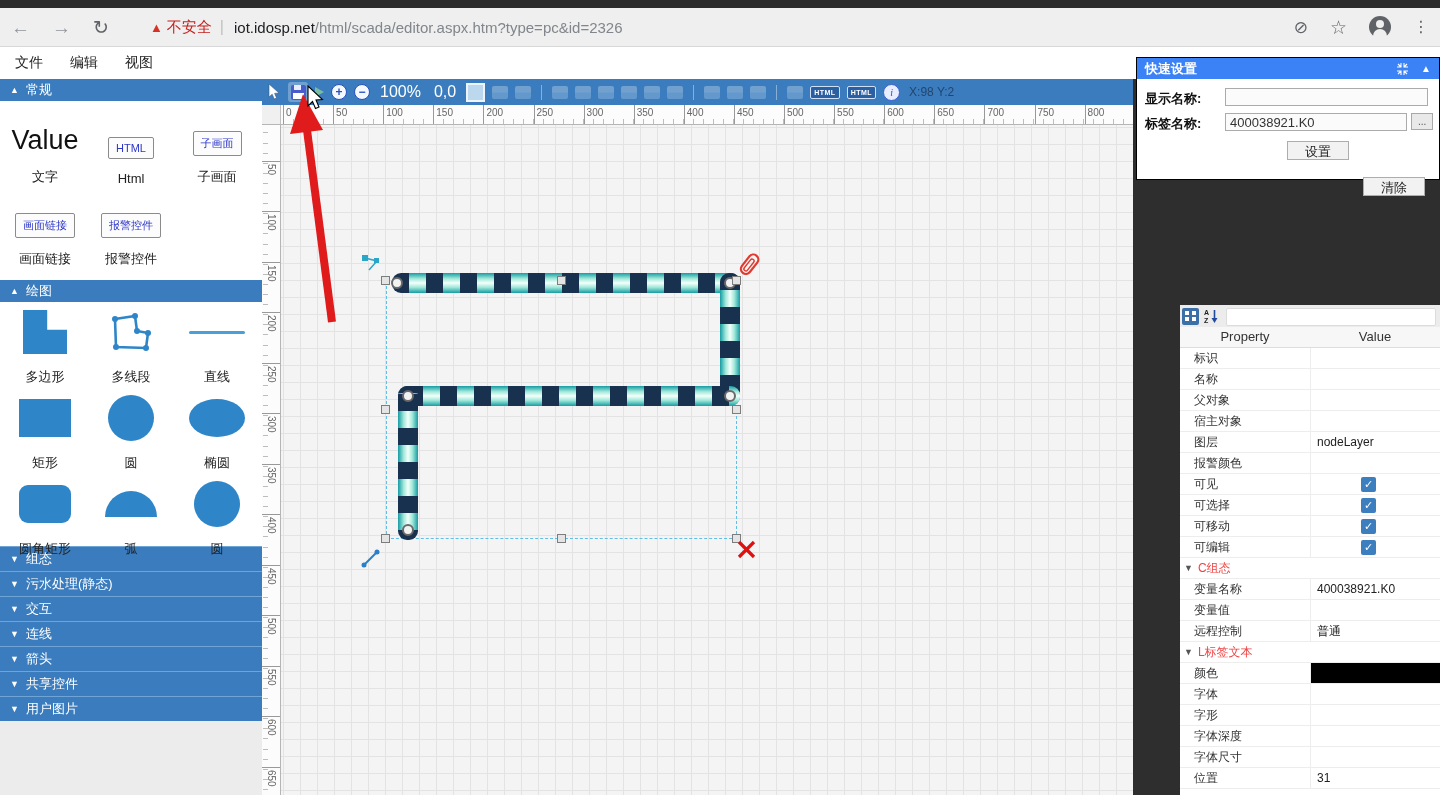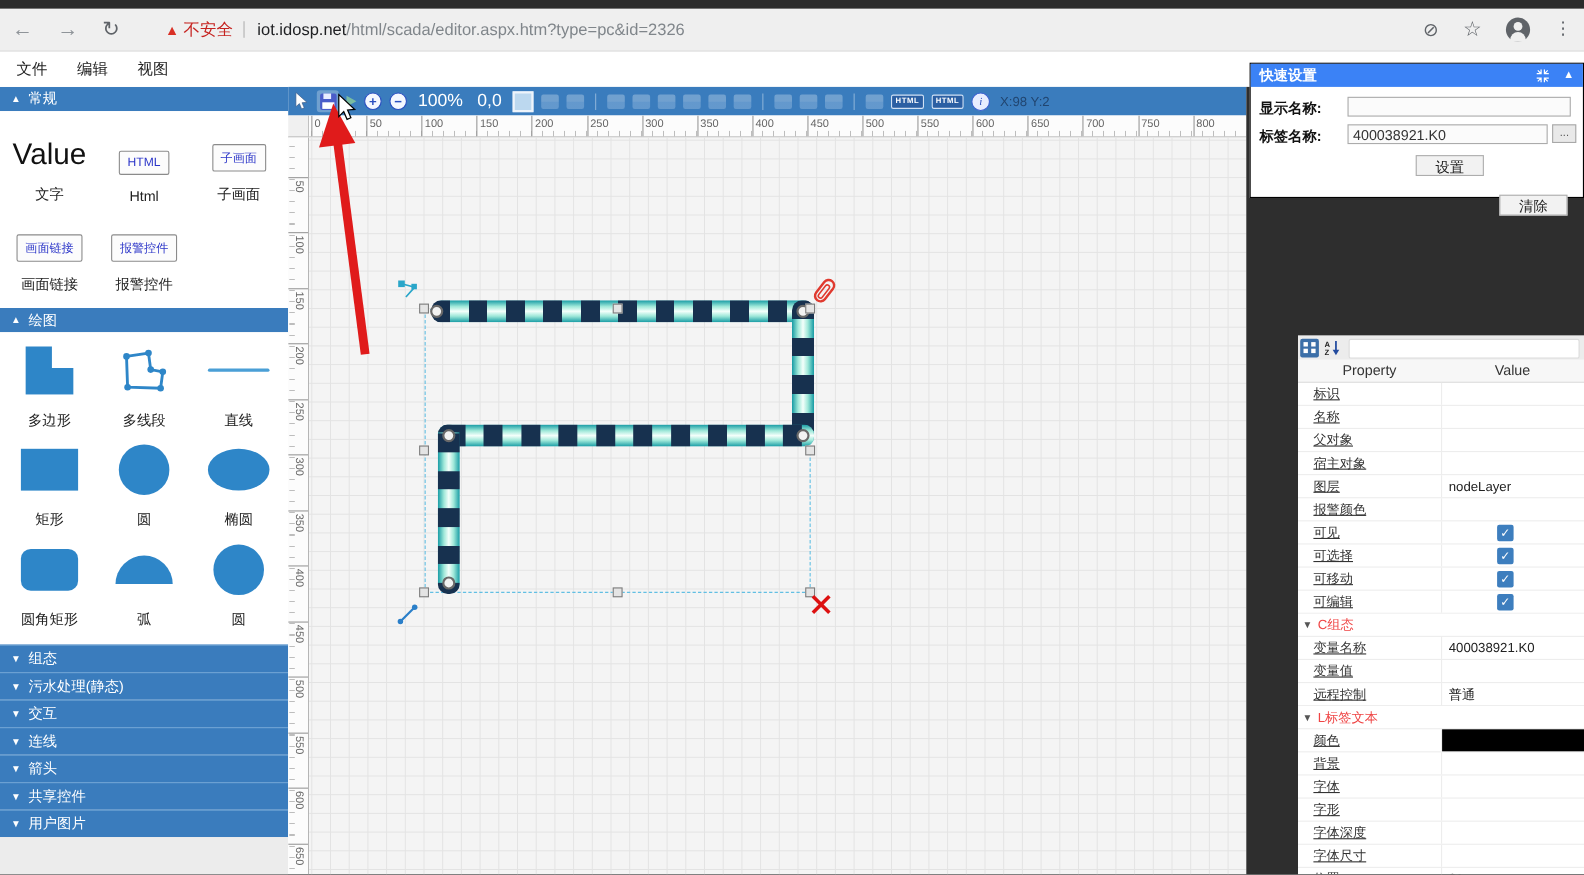--- a/index.html
+++ b/index.html
@@ -29,21 +29,21 @@
   #menubar{left:0;top:47px;width:1440px;height:32px;background:#fff;display:flex;align-items:center;padding-left:15px;gap:27px;box-sizing:border-box;}
   .menu-item{font-size:14px;color:#222;}
 
   
   #sidebar{left:0;top:79px;width:262px;height:716px;background:#ececec;overflow:hidden;}
   .sb-header{height:22px;background:var(--accent);color:#fff;display:flex;align-items:center;gap:7px;padding-left:10px;font-size:13px;}
   .sb-collapsed{height:24px;border-top:1px solid #6FA4D4;}
   .sb-tri{font-size:9px;line-height:1;}
   .sb-panel{background:#fff;display:grid;grid-template-columns:repeat(3,1fr);}
   .sb-general{height:179px;padding:4px 2px;box-sizing:border-box;}
-  .sb-shapes{height:284px;padding:6px 2px;box-sizing:border-box;}
+  .sb-shapes{height:244px;padding:6px 2px;box-sizing:border-box;}
   .sb-item{display:flex;flex-direction:column;align-items:center;justify-content:flex-end;gap:12px;padding-bottom:8px;}
   .text-preview{font-size:27px;color:#111;}
   .btn-preview{border:1px solid #8b8b8b;background:#fcfcfc;color:#2b35c8;font-size:11px;padding:4px 7px;border-radius:2px;white-space:nowrap;}
   .sb-label{font-size:13px;color:#222;white-space:nowrap;}
   .shape-holder{display:flex;align-items:center;justify-content:center;height:48px;}
   .shape{background:var(--shape-blue);}
   .shape-polygon{width:44px;height:44px;clip-path:polygon(0 0,55% 0,55% 45%,100% 45%,100% 100%,0 100%);}
   .shape-line{width:56px;height:3px;border-radius:2px;background:#4A9FD6;}
   .shape-rect{width:52px;height:38px;}
   .shape-circle{width:46px;height:46px;border-radius:50%;}
@@ -114,21 +114,21 @@
   .qp-btn{position:absolute;width:62px;height:19px;background:#f2f2f2;border:1px solid #adadad;font-size:13px;color:#222;font-family:inherit;}
   #prop-panel{left:1180px;top:305px;width:260px;height:490px;background:#fff;overflow:hidden;font-size:12px;}
   .pp-toolbar{height:22px;background:#ececec;display:flex;align-items:center;gap:4px;padding:0 2px;position:relative;}
   .pp-cat{width:17px;height:17px;background:#3C6FA8;border-radius:2px;position:relative;}
   .pp-cat:before{content:"";position:absolute;left:3px;top:3px;width:4px;height:4px;background:#fff;box-shadow:0 6px 0 #fff,7px 0 0 #fff,7px 6px 0 #fff;}
   .pp-az{width:17px;height:17px;display:flex;align-items:center;justify-content:center;}
   .pp-field{position:absolute;left:46px;right:4px;top:3px;height:16px;background:#fff;border-radius:2px;border:1px solid #dcdcdc;}
   .pp-header{height:20px;background:#f7f7f7;border-bottom:1px solid #ddd;display:flex;color:#333;font-size:13px;}
   .pp-header span{flex:1;text-align:center;line-height:20px;}
   .prow{height:20px;display:flex;border-bottom:1px solid #ededed;align-items:center;}
-  .pr-label{width:130px;padding-left:14px;color:#333;box-sizing:border-box;white-space:nowrap;overflow:hidden;text-decoration:underline;}
+  .pr-label{width:130px;padding-left:14px;color:#333;box-sizing:border-box;white-space:nowrap;overflow:hidden;}
   .pr-value{flex:1;height:100%;border-left:1px solid #ededed;display:flex;align-items:center;padding-left:6px;color:#222;position:relative;box-sizing:border-box;}
   .pgroup{background:#fff;}
   .pg-tri{color:#555;font-size:9px;margin:0 5px 0 4px;}
   .pg-label{color:#ef4444;}
   .pcheck{width:15px;height:15px;background:var(--cb);border-radius:2px;color:#fff;font-size:11px;font-weight:bold;
           display:flex;align-items:center;justify-content:center;position:absolute;left:50px;}
   .pcolor{position:absolute;left:0;top:0;right:0;bottom:0;}
   #overlay{left:0;top:0;z-index:50;pointer-events:none;}
 </style>
 </head>
@@ -522,24 +522,20 @@
           <span class="pg-tri">▼</span>
           <span class="pg-label">L标签文本</span>
         </div>
         <div class="prow">
           <div class="pr-label">颜色</div>
           <div class="pr-value">
             <span class="pcolor" style="background: rgb(0, 0, 0);"></span>
           </div>
         </div>
         <div class="prow">
-          <div class="pr-label">背景</div>
-          <div class="pr-value"></div>
-        </div>
-        <div class="prow">
           <div class="pr-label">字体</div>
           <div class="pr-value"></div>
         </div>
         <div class="prow">
           <div class="pr-label">字形</div>
           <div class="pr-value"></div>
         </div>
         <div class="prow">
           <div class="pr-label">字体深度</div>
           <div class="pr-value"></div>

